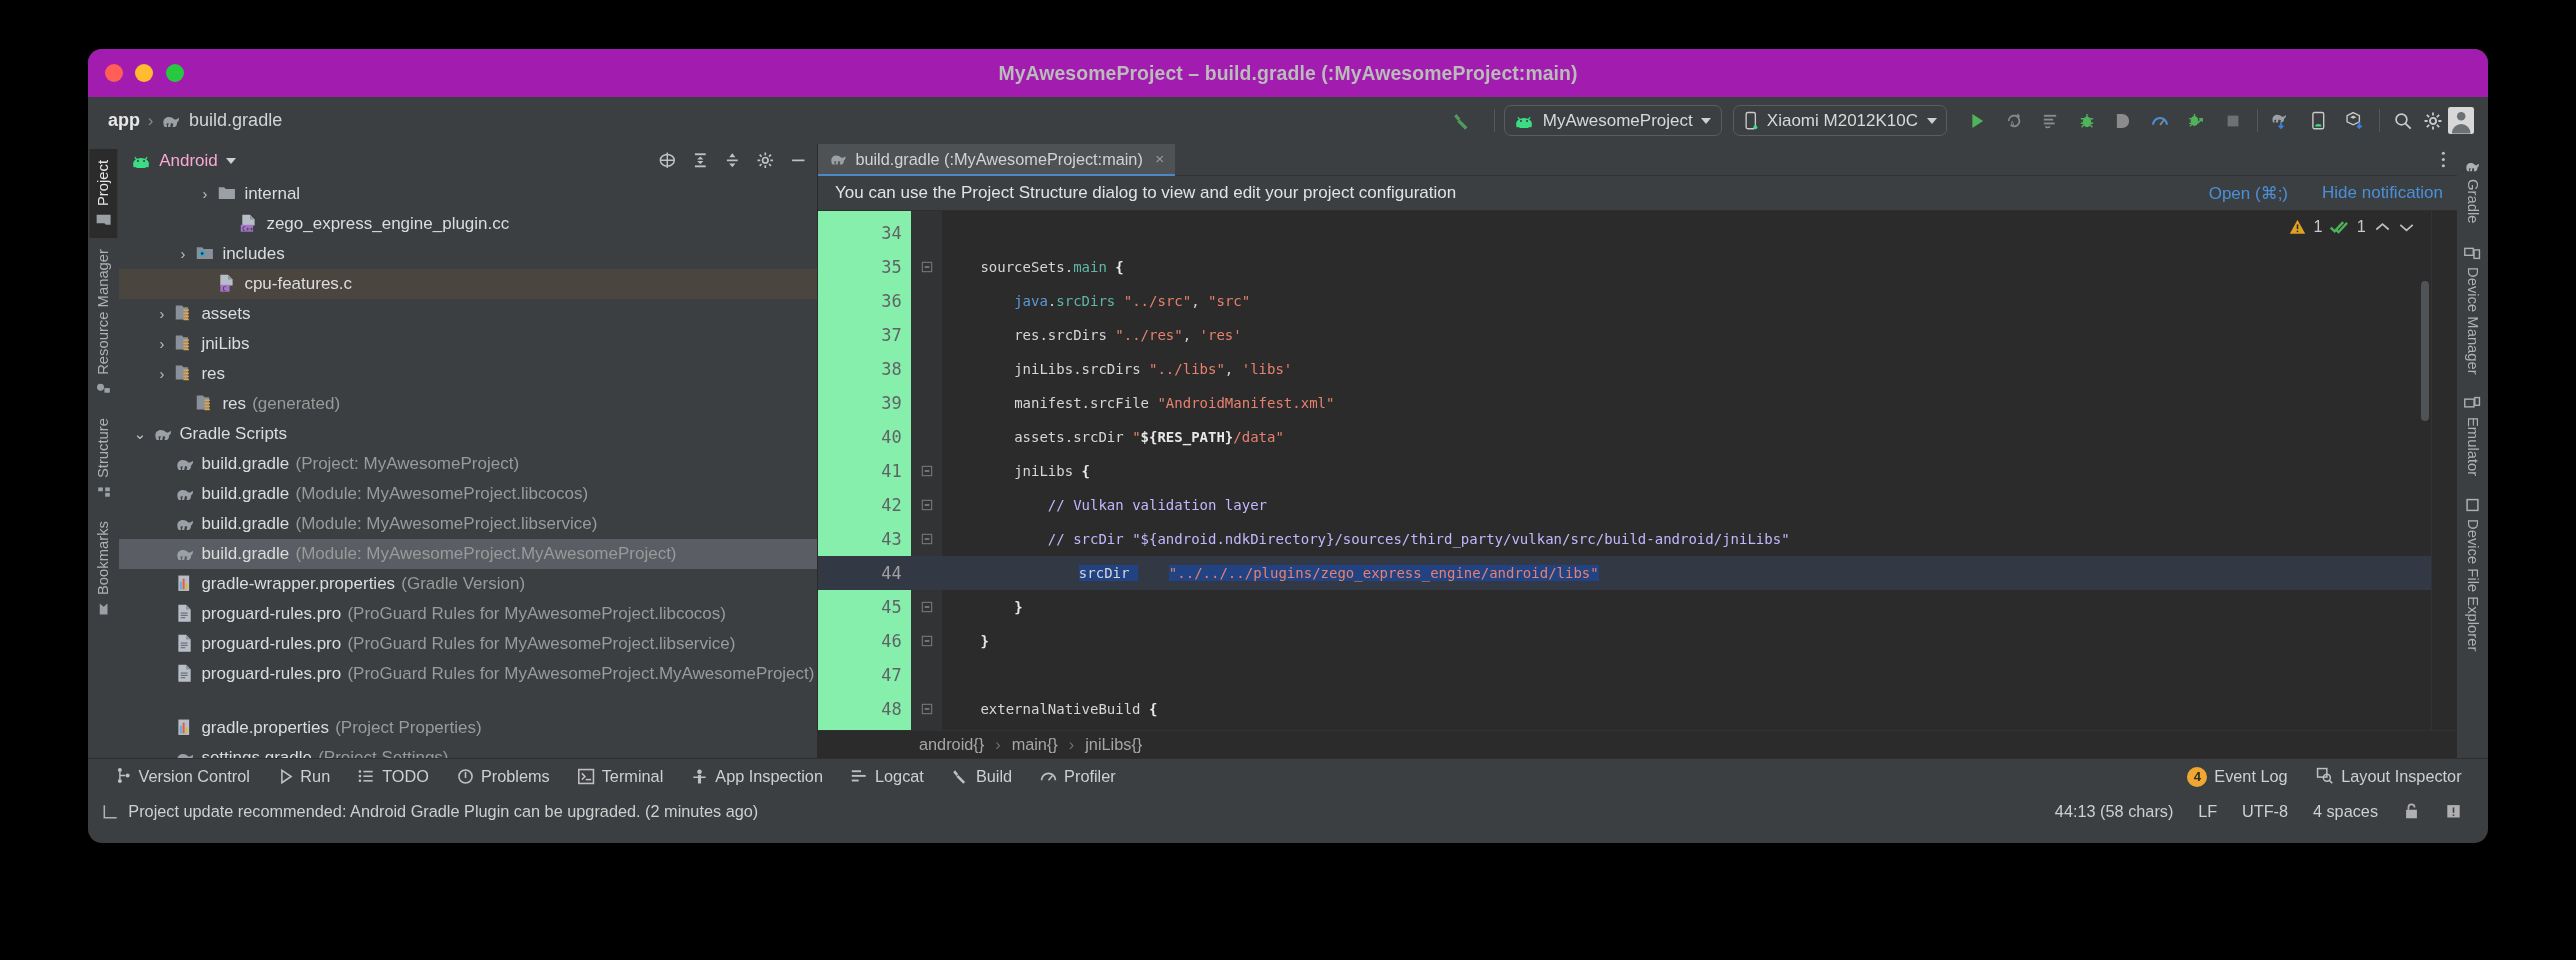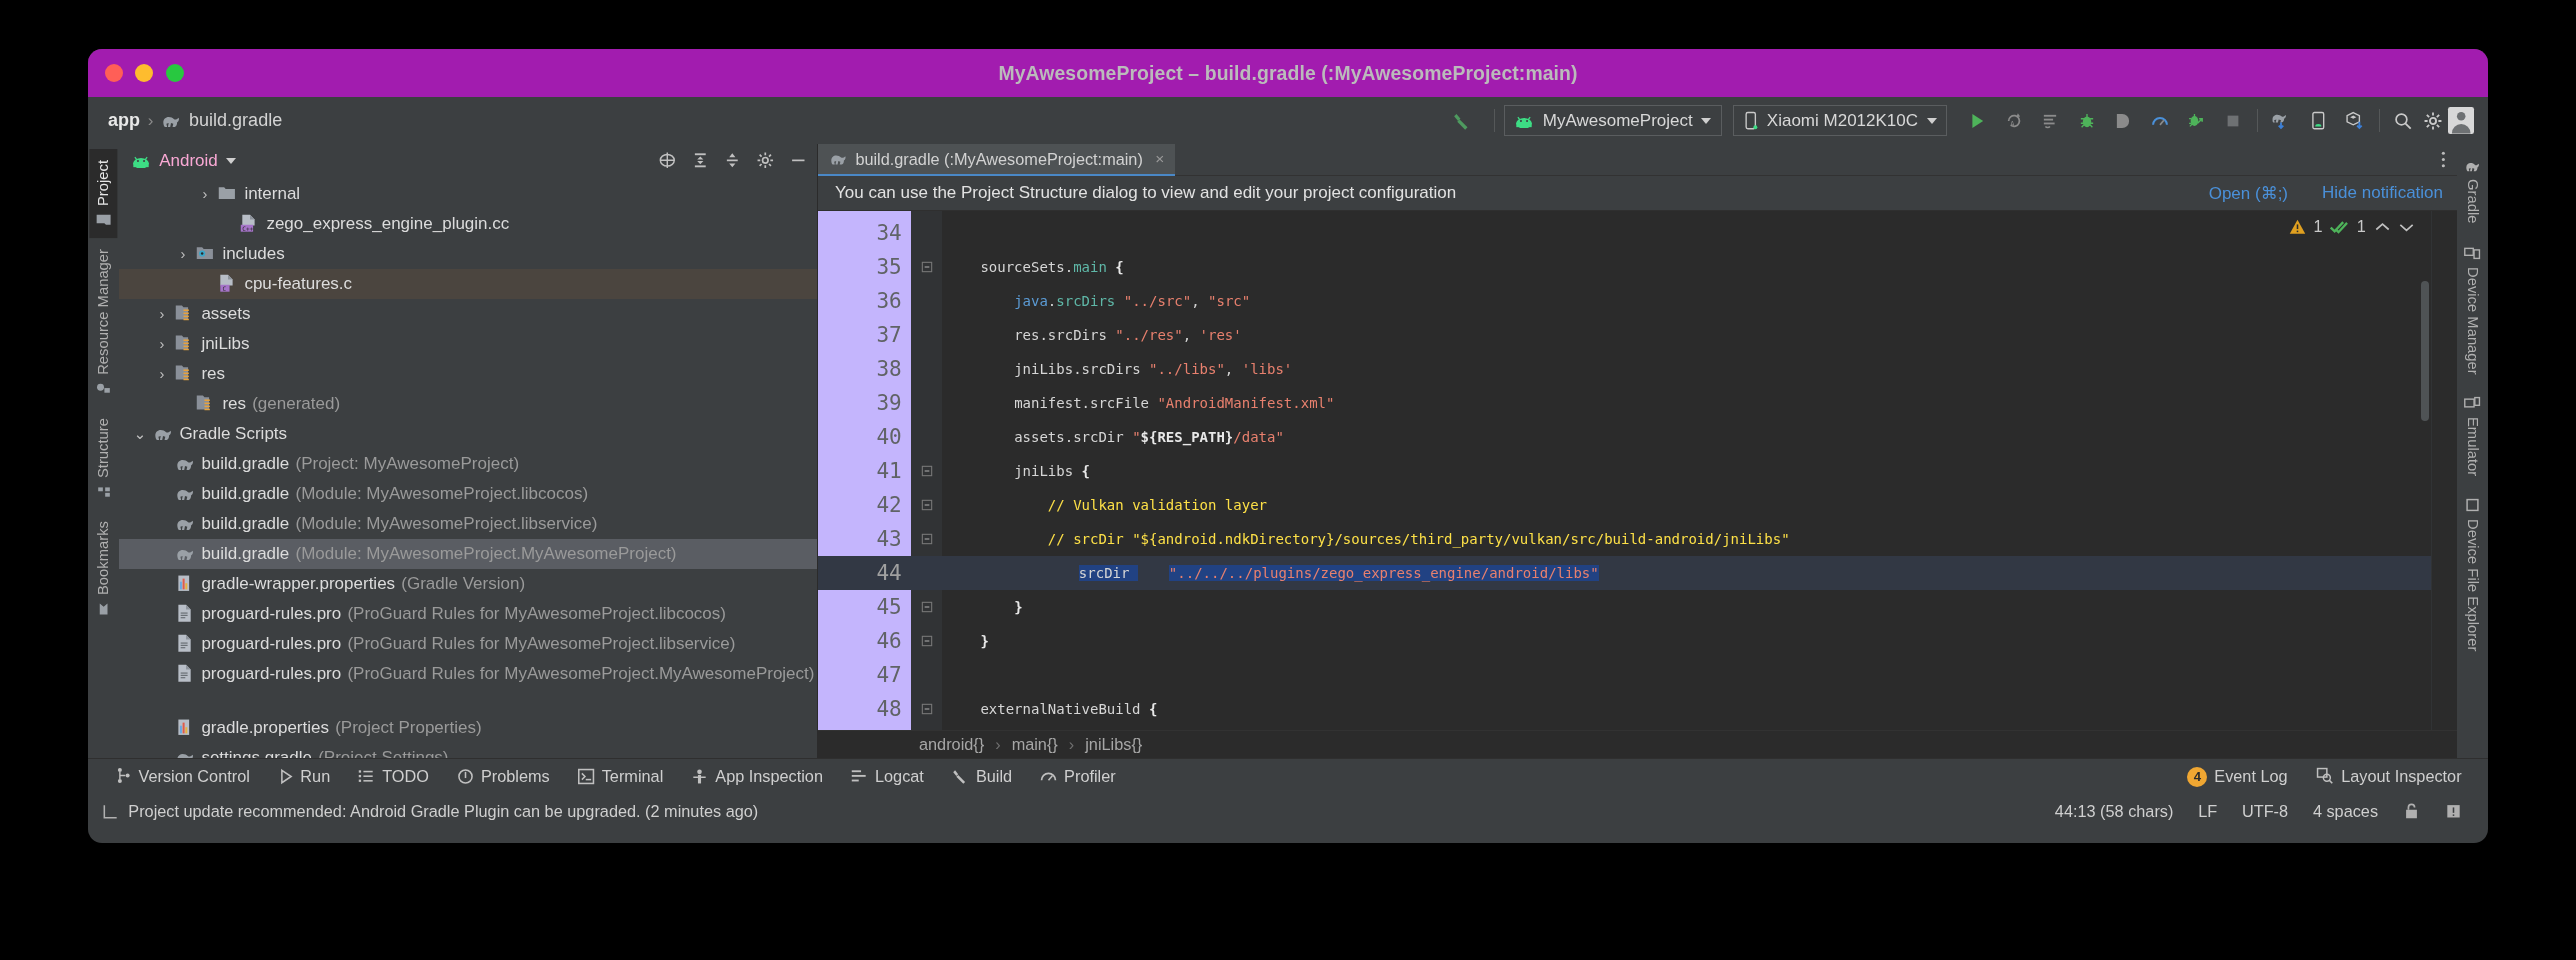--- a/index.html
+++ b/index.html
@@ -52,21 +52,21 @@
   .bc-sep { color:#8a8a8a; font-size:17px; }
   .toolbar-spacer { flex:1 1 auto; }
   .tb-group { display:flex; align-items:center; gap:7px; }
   .tb-btn {
     width:29.5px; height:29.5px; display:flex; align-items:center; justify-content:center;
     border-radius:3.9px;
   }
   .combo {
     display:flex; align-items:center; gap:8.5px;
     height:31px; padding: 0 9.3px 0 9.3px;
-    border:0.8px solid #5a5d5f; border-radius:0;
+    border:0.8px solid #5a5d5f; border-radius:7px;
     color:#d8d8d8; font-size:17px; background:#3c3f41;
   }
   .caret { width:0;height:0;border-left:5.4px solid transparent;border-right:5.4px solid transparent;border-top:6.2px solid #cfcfcf; }
   .tb-div { width:0.8px; height:23px; background:#555859; margin:0 9.3px; }
   .avatar-btn { width:26.4px;height:26.4px;background:#d8d8d8;border-radius:2.3px;display:flex;align-items:flex-end;justify-content:center;overflow:hidden;}
 
   
   .body-row { display:flex; height: 614px; }
 
   .leftstrip, .rightstrip {
@@ -124,38 +124,38 @@
   .notif {
     height:37px; background:#3c3f41; display:flex; align-items:center;
     padding: 0 14px 0 17px; color:#e2e2e2; font-size:17px;
     border-bottom:0.8px solid #2f2f2f;
   }
   .notif-spacer{ flex:1 1 auto; }
   .notif a { color:#4a90d9; text-decoration:none; margin-left:34px; font-size:17px; }
 
   .code-wrap { flex:1 1 auto; display:flex; position:relative; background:#2b2b2b; overflow:hidden; }
   .gutter {
-    width: 93px; background:#c4b5fd; color:#606366;
-    font-family:"DejaVu Sans Mono", monospace; font-size:21px;
+    width: 93px; background:#86efac; color:#606366;
+    font-family:"DejaVu Sans Mono", monospace; font-size:17px;
     text-align:right; padding-top:4.7px; flex:0 0 93px;
   }
   .gutter .ln { height:34px; line-height:34px; padding-right:9.3px; }
   .fold-col { width:31px; background:#313335; padding-top:4.7px; flex:0 0 31px; }
   .fold-col .fc { height:34px; display:flex; align-items:center; justify-content:center; }
   .codecol { flex:1 1 auto; padding-top:4.7px; position:relative; overflow:hidden; }
   .cl {
     height:34px; line-height:34px;
     font-family:"DejaVu Sans Mono", monospace; font-size:14px;
     color:#a9b7c6; white-space:pre;
     padding-left: 4.7px;
   }
   .cl.hl { background:#323844; }
   .cl .sel { background:#214283;margin-left:31px; }
   .str { color:#e8806e; }
-  .cmt { color:#fde047; }
+  .cmt { color:#c4b5fd; }
   .fn  { color:#5fb8a8; }
   .blue{ color:#5b9bd5; }
   .white{ color:#d6d6d6; }
   .boldw{ color:#e8e8e8; font-weight:bold; }
   .indent-guide { color:#4a4a4a; }
 
   .warnbar {
     position:absolute; right:0; top:0; bottom:0; width:26.4px; background:#2b2b2b;
     border-left:0.8px solid #313335;
   }

